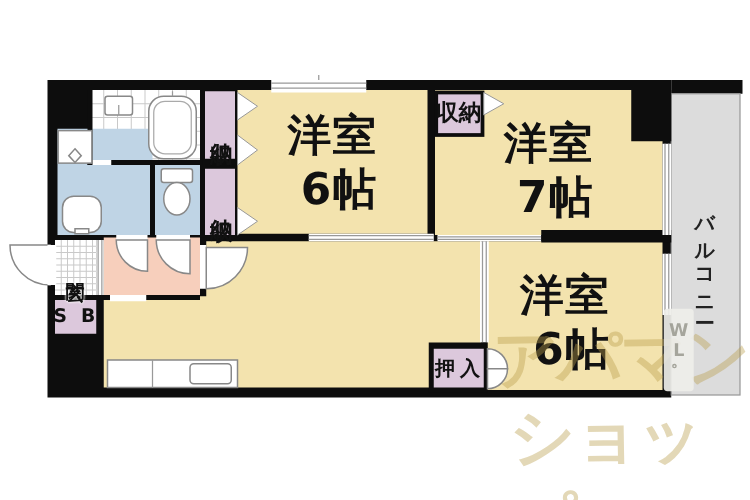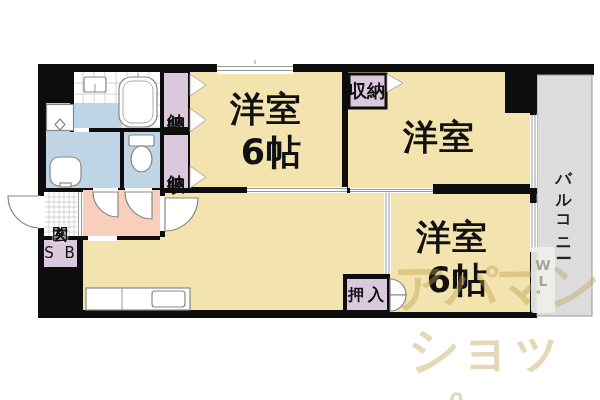--- a/index.html
+++ b/index.html
@@ -20,21 +20,21 @@
   .winline{stroke:#999;stroke-width:1;fill:none;}
   .tri{fill:#ffffff;stroke:#999;stroke-width:0.8;}
   
   .lbl{position:absolute;transform:translate(-50%,-50%);color:var(--c-text);
        white-space:nowrap;text-align:right;line-height:1.22;}
   .room-lbl{font-size:35px;font-weight:700;letter-spacing:1px;}
   .ldk-lbl{font-size:35px;font-weight:700;letter-spacing:6px;}
   .small-lbl{font-size:18px;font-weight:700;}
   .vert{writing-mode:vertical-rl;text-orientation:upright;}
   .entrance-lbl{font-size:15px;font-weight:700;letter-spacing:1px;text-shadow:0 0 2px #fff,0 0 2px #fff;}
-  .sb-lbl{font-size:15px;font-weight:400;letter-spacing:3px;}
+  .sb-lbl{font-size:15px;font-weight:700;letter-spacing:3px;}
   .balcony-lbl{font-size:16px;font-weight:600;letter-spacing:4px;color:#222;}
   .oshiire-lbl{font-size:16px;font-weight:700;letter-spacing:4px;}
   .wm{position:absolute;font-size:52px;font-weight:700;letter-spacing:-2px;
       color:rgba(184,157,74,0.40);transform:rotate(-1deg);pointer-events:none;}
   .wm-chip{position:absolute;left:531px;top:247px;width:24px;height:66px;
            background:rgba(238,238,233,0.92);border-radius:3px;}
   .wm-side{position:absolute;left:543px;top:280px;transform:translate(-50%,-50%);
            writing-mode:vertical-rl;text-orientation:upright;
            font-size:14px;font-weight:700;color:rgba(140,140,130,0.75);}
 </style>
@@ -157,20 +157,21 @@
     <path class="fix" d="M152 192 L125 192 A27 27 0 0 0 152 219 Z"></path>
     <path class="fix" d="M165 198 L165 231 A33 33 0 0 0 198 198 Z"></path>
   </svg>
 
   <div class="lbl room-lbl" style="left:266px;top:131px">
     <div>洋室</div>
     <div>6帖</div>
   </div>
   <div class="lbl room-lbl" style="left:439px;top:137px">
     <div>洋室</div>
+    <div>7帖</div>
   </div>
   <div class="lbl room-lbl" style="left:452px;top:259px">
     <div>洋室</div>
     <div>6帖</div>
   </div>
 
   <div class="lbl small-lbl vert" style="left:176px;top:100px">収納</div>
   <div class="lbl small-lbl vert" style="left:176px;top:161px">収納</div>
   <div class="lbl small-lbl" style="left:367px;top:91px">収納</div>
   <div class="lbl oshiire-lbl" style="left:368px;top:295px">押入</div>

